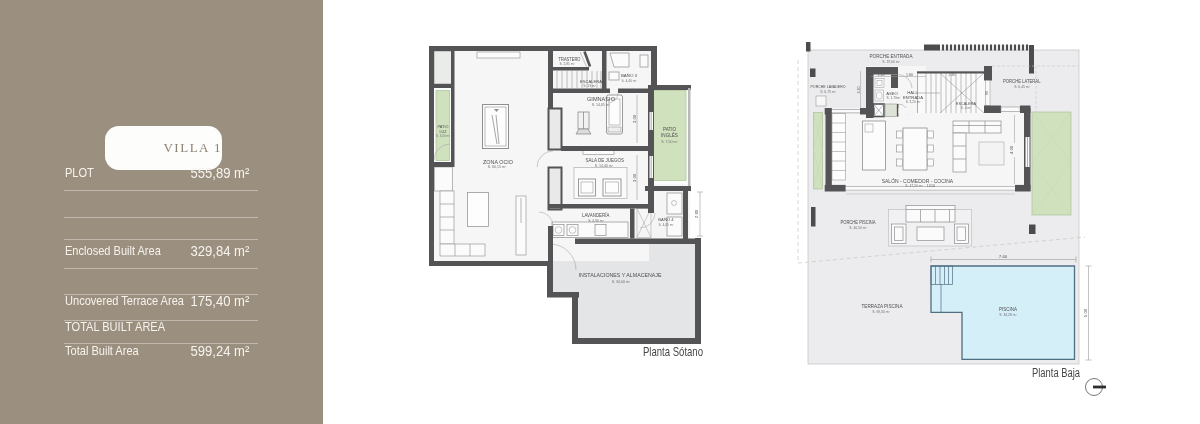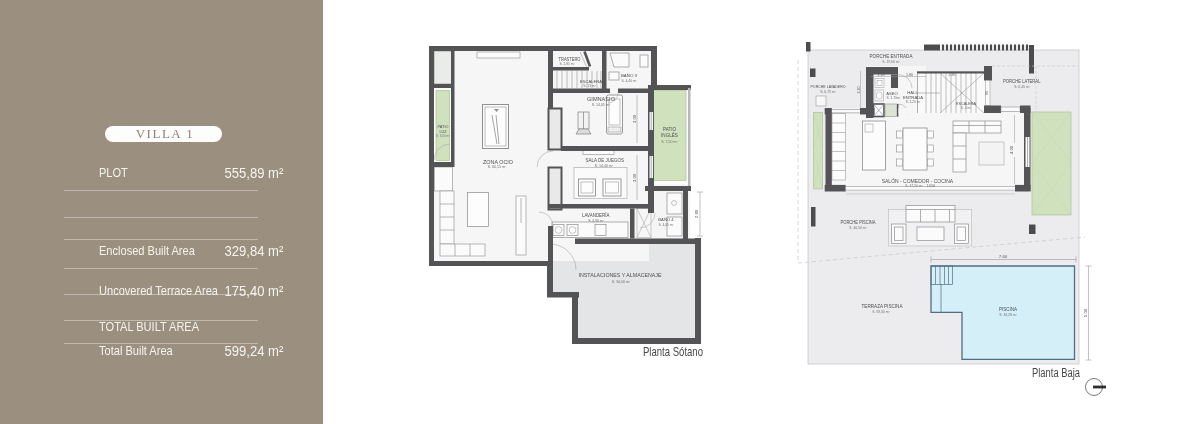--- a/index.html
+++ b/index.html
@@ -1,21 +1,21 @@
 <!DOCTYPE html>
 <html><head>
 <meta charset="utf-8">
 <style>
   html,body{margin:0;padding:0;width:1200px;height:424px;background:#fff;overflow:hidden;}
   body{font-family:"Liberation Sans",sans-serif;position:relative;}
   .panel{position:absolute;left:0;top:0;width:323px;height:424px;background:#9b8f7f;}
-  .badge{position:absolute;left:105px;top:126px;width:117px;height:16px;background:#fdfdfc;border-radius:14px;
-         display:flex;align-items:center;justify-content:center;}
+  .badge{position:absolute;left:105px;top:126px;width:117px;height:44px;background:#fdfdfc;border-radius:14px;
+         display:flex;align-items:center;justify-content:flex-end;}
   .badge span{font-family:"Liberation Serif",serif;font-size:13px;letter-spacing:1.5px;color:#8d8272;padding-left:3px;}
-  .row{position:absolute;left:65px;width:183px;color:#f7f4ee;margin-left:34px;}
+  .row{position:absolute;left:65px;width:183px;color:#f7f4ee;}
   .row .lab{position:absolute;left:0;bottom:0;font-size:13px;transform:scaleX(0.85);transform-origin:left bottom;white-space:nowrap;}
   .row .val{position:absolute;right:-1px;bottom:-1px;font-size:14.5px;transform:scaleX(0.9);transform-origin:right bottom;white-space:nowrap;}
   .sep{position:absolute;left:64px;width:194px;height:1px;background:rgba(255,255,255,0.38);}
   svg text{font-family:"Liberation Sans",sans-serif;}
 </style>
 </head>
 <body>
 
 <div class="panel">
 
@@ -34,21 +34,21 @@
   <div class="sep" style="top:239px;"></div>
 
   <div class="row" style="top:246px;height:12px;">
       <span class="lab">Enclosed Built Area</span>
       <span class="val">329,84 m²</span>
     </div>
   <div class="sep" style="top:268px;"></div>
 
   <div class="sep" style="top:294px;"></div>
 
-  <div class="row" style="top:286px;height:12px;">
+  <div class="row" style="top:296px;height:12px;">
       <span class="lab">Uncovered Terrace Area</span>
       <span class="val">175,40 m²</span>
     </div>
   <div class="sep" style="top:320px;"></div>
 
   <div class="row" style="top:322px;height:12px;">
       <span class="lab">TOTAL BUILT AREA</span>
     </div>
   <div class="sep" style="top:343px;"></div>
 

